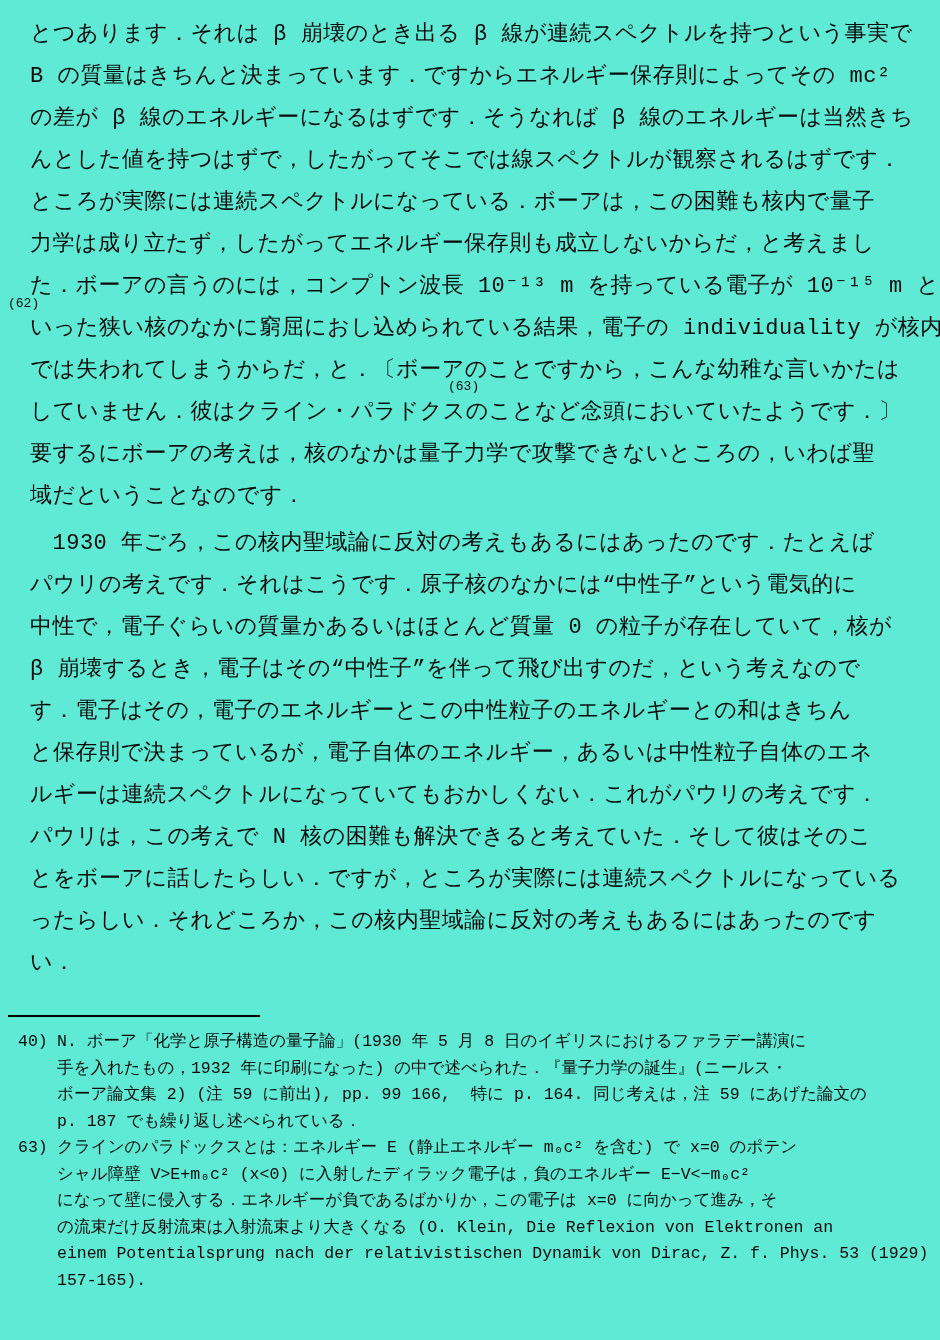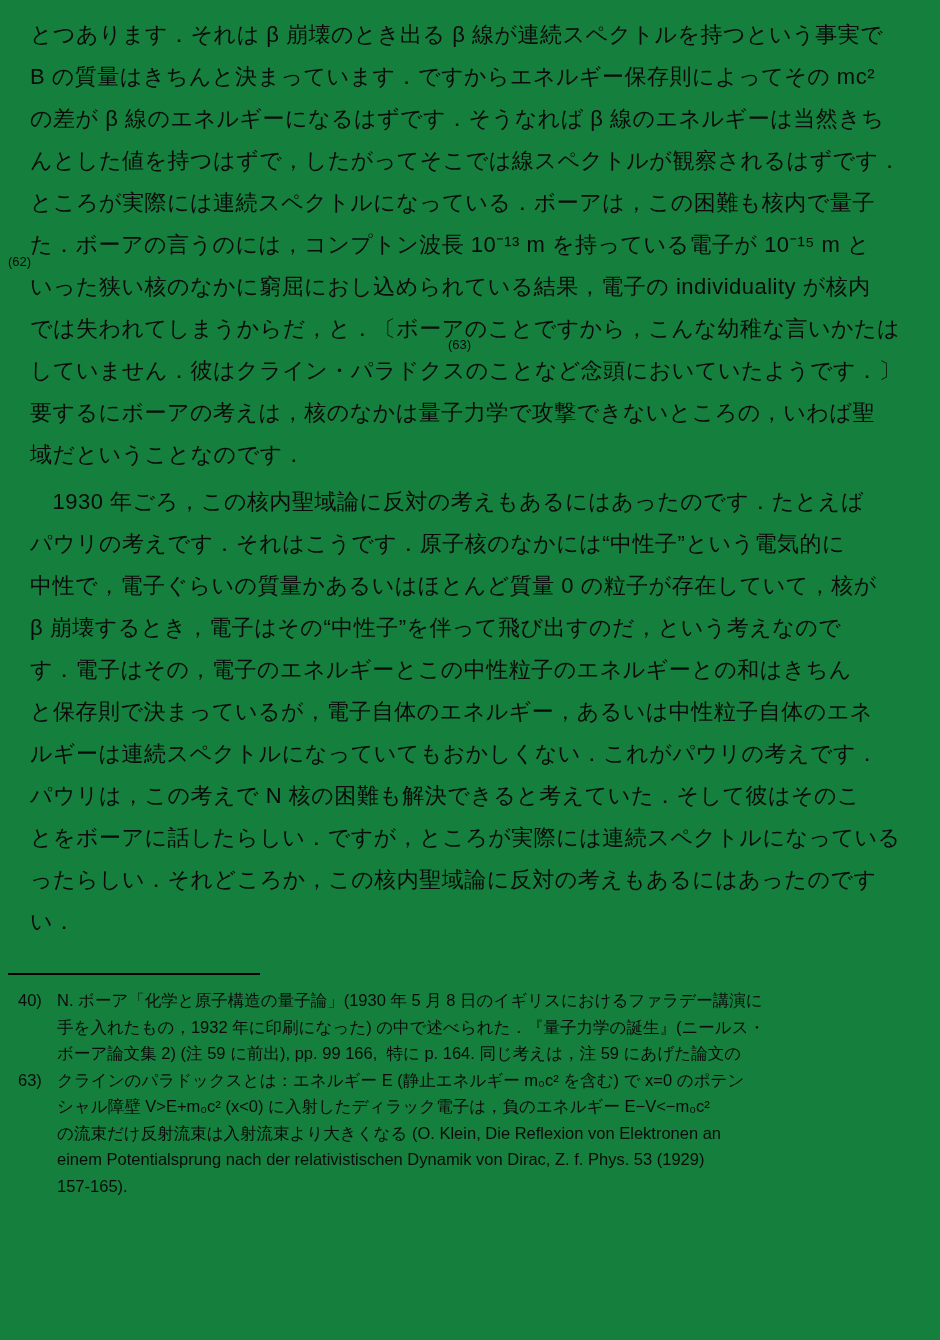--- a/index.html
+++ b/index.html
@@ -6,23 +6,23 @@
     margin: 0;
     padding: 0;
     background: #ffffff;
   }
   .page {
     position: relative;
     width: 940px;
     height: 1340px;
     box-sizing: border-box;
     padding: 14px 28px 0 30px;
-    background: #15803d;
+    background: #5eead4;
     color: #0b0b0b;
-    font-family: Liberation Sans, sans-serif;
+    font-family: Liberation Mono, monospace;
     overflow: hidden;
   }
   .body-text { }
   .paragraph { }
   .paragraph + .paragraph { margin-top: 5px; }
   .line {
     position: relative;
     height: 42px;
     line-height: 42px;
     font-size: 22px;
@@ -67,20 +67,21 @@
 <body>
 
 <div class="page">
   <div class="body-text" id="body-text">
       <div class="paragraph">
         <div class="line">とつあります．それは β 崩壊のとき出る β 線が連続スペクトルを持つという事実で</div>
         <div class="line">B の質量はきちんと決まっています．ですからエネルギー保存則によってその mc²</div>
         <div class="line">の差が β 線のエネルギーになるはずです．そうなれば β 線のエネルギーは当然きち</div>
         <div class="line">んとした値を持つはずで，したがってそこでは線スペクトルが観察されるはずです．</div>
         <div class="line">ところが実際には連続スペクトルになっている．ボーアは，この困難も核内で量子</div>
+        <div class="line">力学は成り立たず，したがってエネルギー保存則も成立しないからだ，と考えまし</div>
         <div class="line">た．ボーアの言うのには，コンプトン波長 10⁻¹³ m を持っている電子が 10⁻¹⁵ m と<span class="note-marker" style="left: -22px; margin-top: 43px;">(62)</span></div>
         <div class="line">いった狭い核のなかに窮屈におし込められている結果，電子の individuality が核内</div>
         <div class="line">では失われてしまうからだ，と．〔ボーアのことですから，こんな幼稚な言いかたは</div>
         <div class="line">していません．彼はクライン・パラドクスのことなど念頭においていたようです．〕<span class="note-marker" style="left: 418px;">(63)</span></div>
         <div class="line">要するにボーアの考えは，核のなかは量子力学で攻撃できないところの，いわば聖</div>
         <div class="line">域だということなのです．</div>
       </div>
       <div class="paragraph">
         <div class="line">　1930 年ごろ，この核内聖域論に反対の考えもあるにはあったのです．たとえば</div>
         <div class="line">パウリの考えです．それはこうです．原子核のなかには“中性子”という電気的に</div>
@@ -96,26 +97,28 @@
       </div>
     </div>
   <hr class="fn-rule">
   <div class="footnotes" id="footnotes">
       <div class="footnote">
         <span class="fn-num">40)</span>
         <div class="fn-lines">
           <div class="fn-line">N. ボーア「化学と原子構造の量子論」(1930 年 5 月 8 日のイギリスにおけるファラデー講演に</div>
           <div class="fn-line">手を入れたもの，1932 年に印刷になった) の中で述べられた．『量子力学の誕生』(ニールス・</div>
           <div class="fn-line">ボーア論文集 2) (注 59 に前出), pp. 99 166,  特に p. 164. 同じ考えは，注 59 にあげた論文の</div>
+          <div class="fn-line">p. 187 でも繰り返し述べられている．</div>
         </div>
       </div>
       <div class="footnote">
         <span class="fn-num">63)</span>
         <div class="fn-lines">
           <div class="fn-line">クラインのパラドックスとは：エネルギー E (静止エネルギー m₀c² を含む) で x=0 のポテン</div>
           <div class="fn-line">シャル障壁 V&gt;E+m₀c² (x&lt;0) に入射したディラック電子は，負のエネルギー E−V&lt;−m₀c²</div>
+          <div class="fn-line">になって壁に侵入する．エネルギーが負であるばかりか，この電子は x=0 に向かって進み，そ</div>
           <div class="fn-line">の流束だけ反射流束は入射流束より大きくなる (O. Klein, Die Reflexion von Elektronen an</div>
           <div class="fn-line">einem Potentialsprung nach der relativistischen Dynamik von Dirac, Z. f. Phys. 53 (1929)</div>
           <div class="fn-line">157-165).</div>
         </div>
       </div>
     </div>
 </div>
 
 </body></html>

